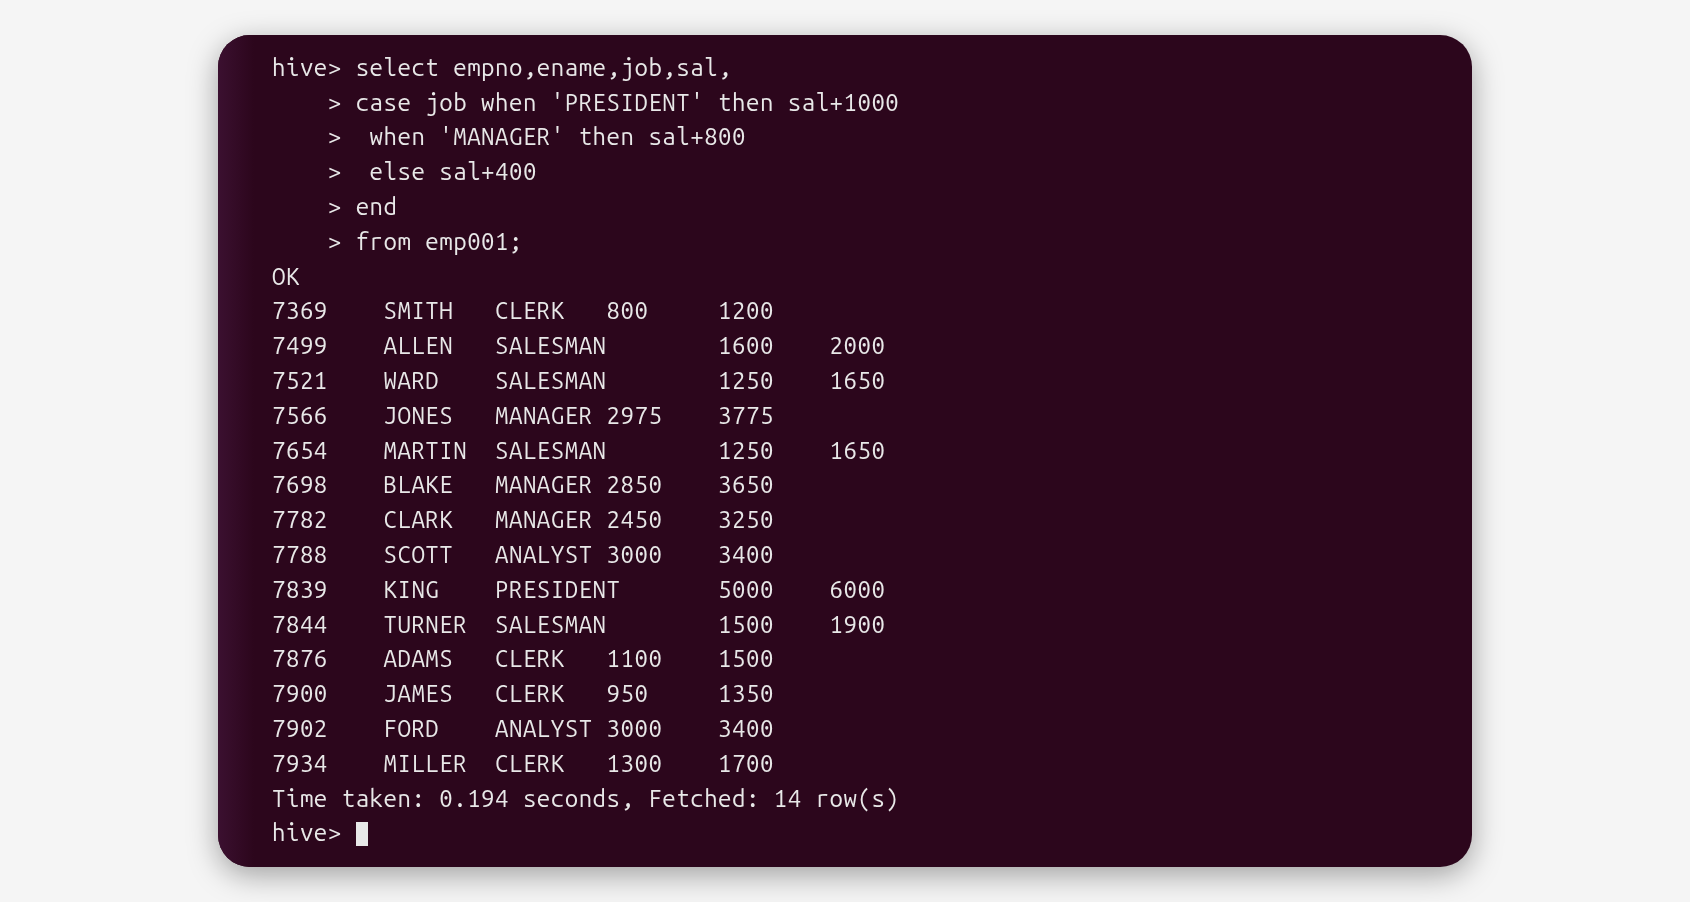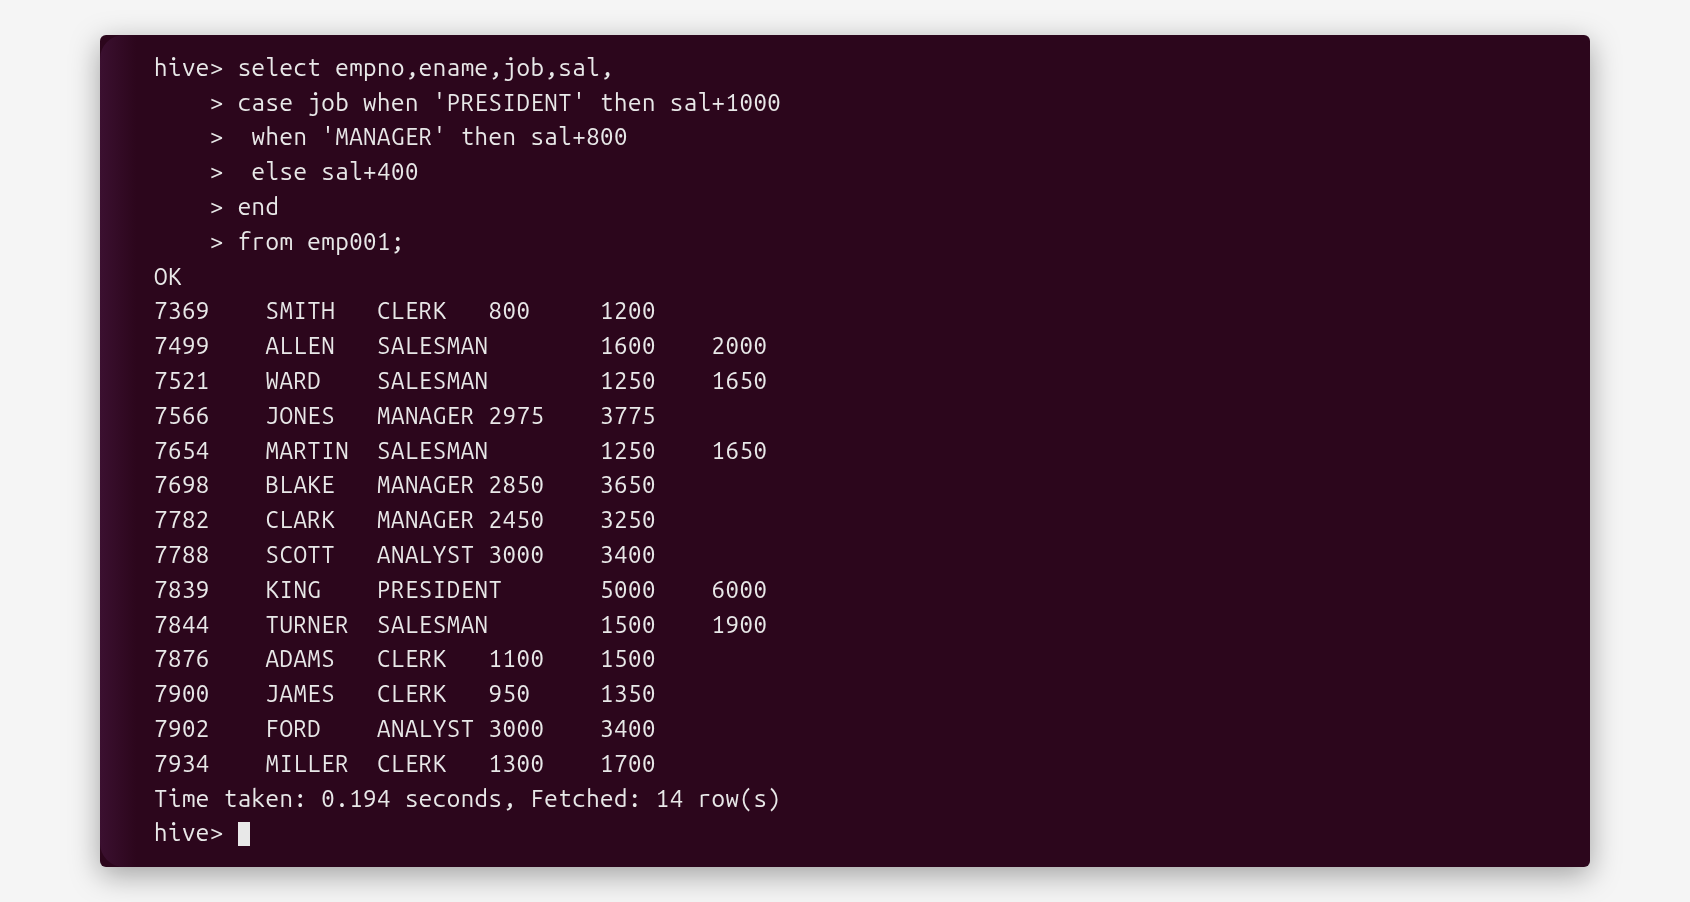--- a/index.html
+++ b/index.html
@@ -9,23 +9,23 @@
     }
     body {
       background: #f5f5f5;
       display: flex;
       justify-content: center;
       align-items: center;
       min-height: 100vh;
       font-family: sans-serif;
     }
     .terminal-window {
-      width: 1490px;
+      width: 1254px;
       background: #2c061c;
-      border-radius: 6px;
+      border-radius: 32px;
       overflow: hidden;
       box-shadow: 0 8px 30px rgba(0,0,0,0.35);
       position: relative;
     }
     .terminal-content {
       font-family: 'Ubuntu Mono', 'DejaVu Sans Mono', 'Consolas', monospace;
       color: #e8e8e8;
       font-size: 24px;
       line-height: 1.45;
       white-space: pre;

